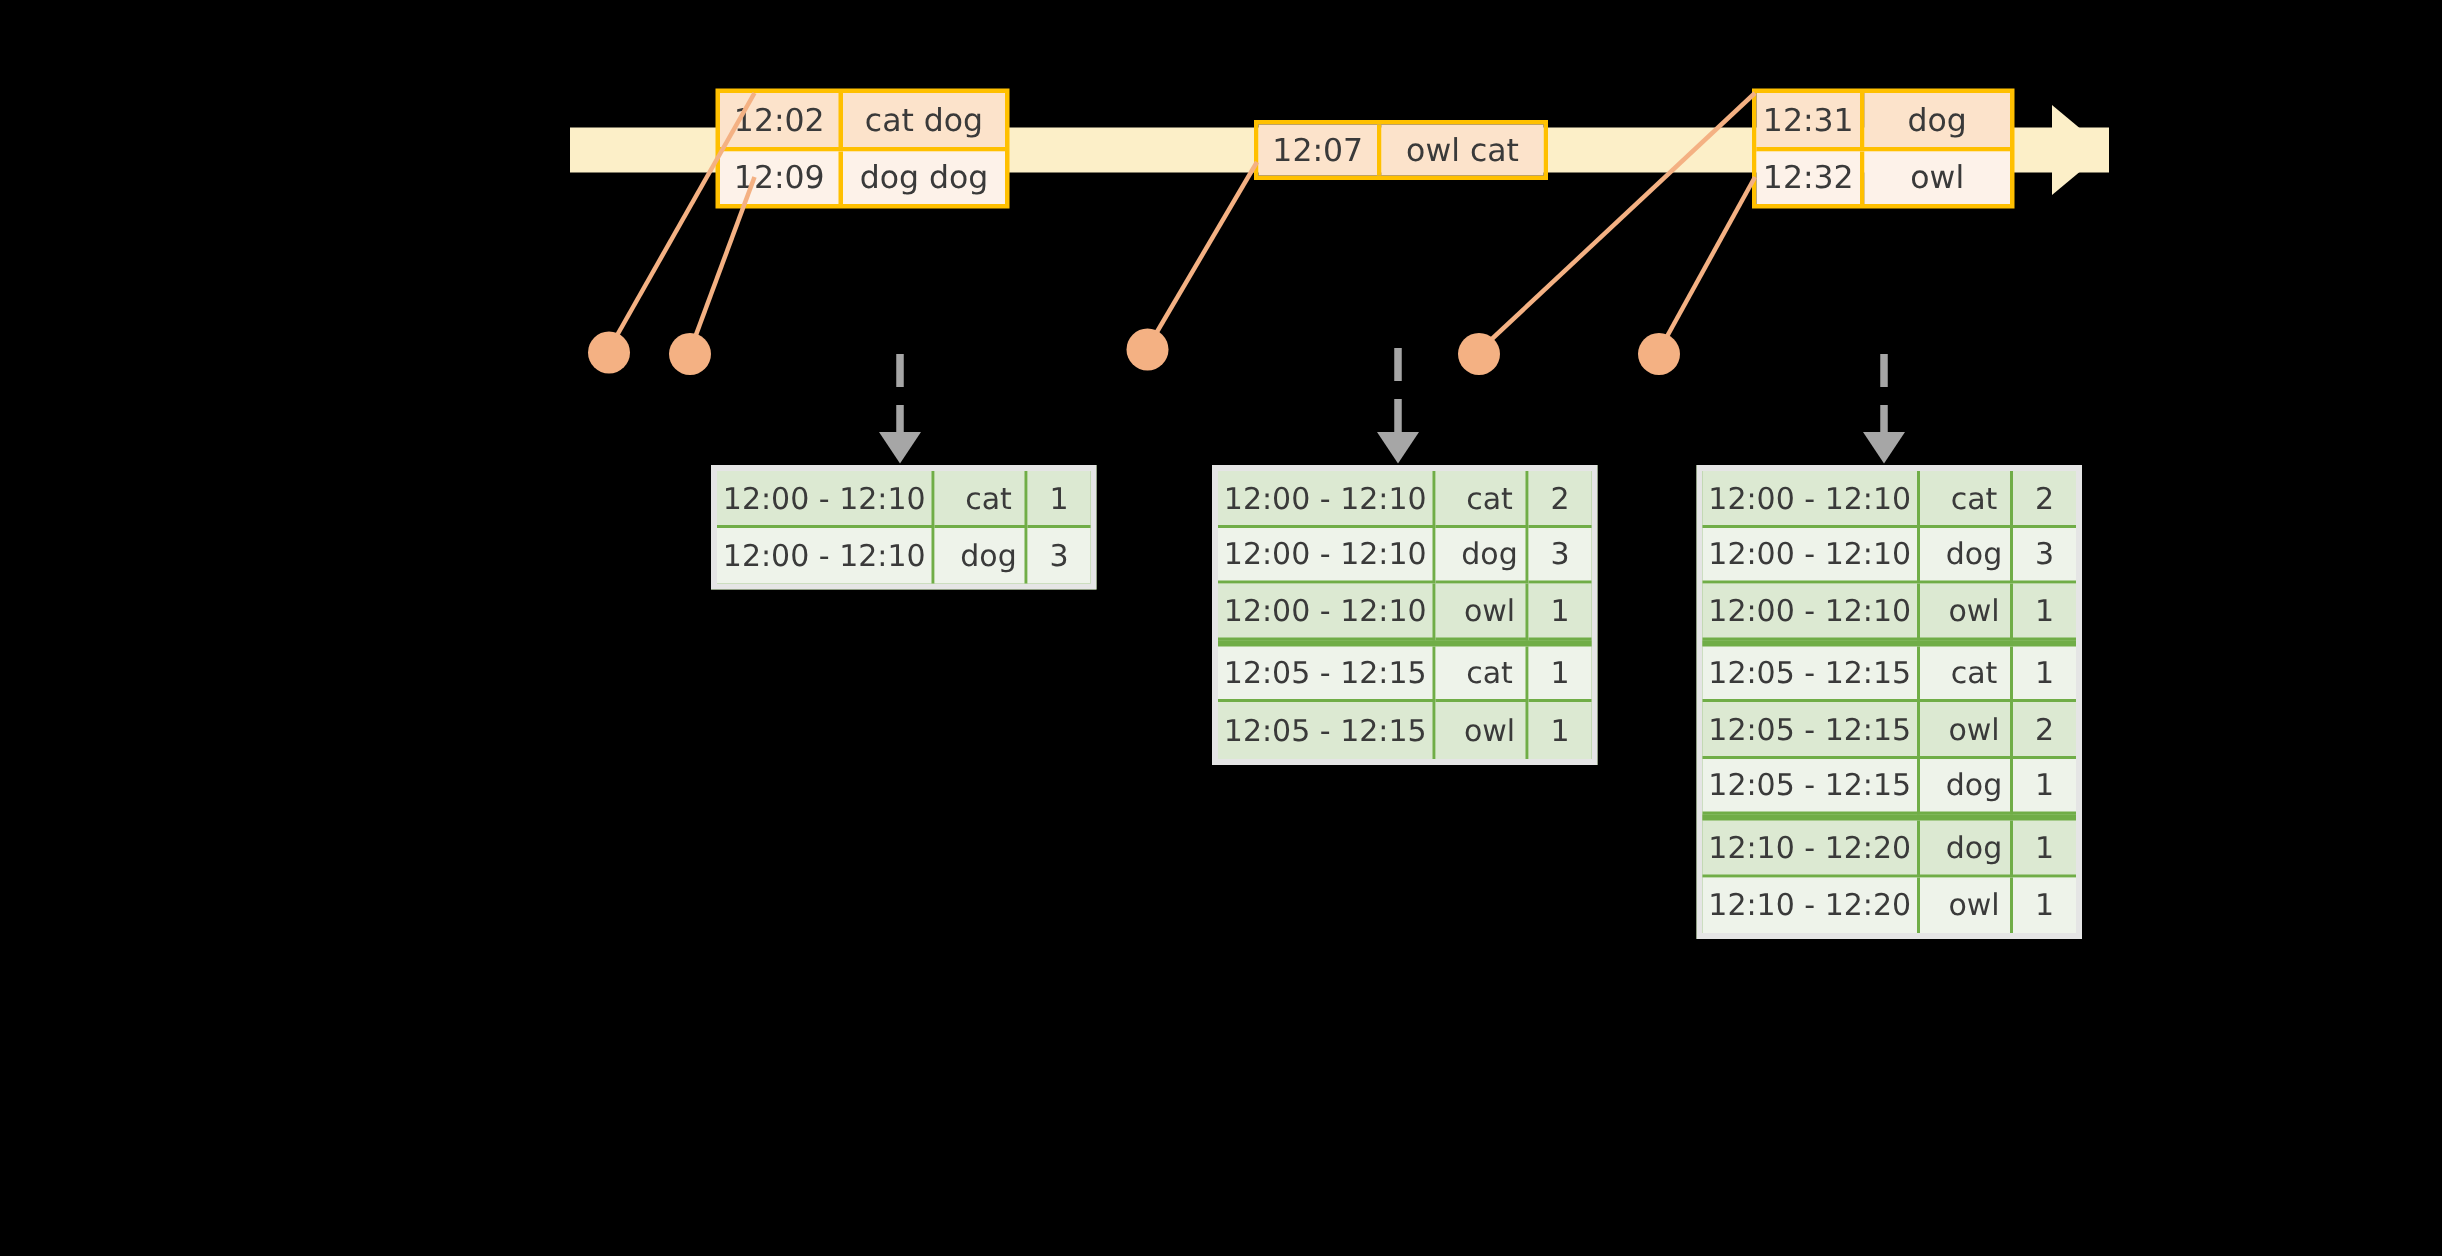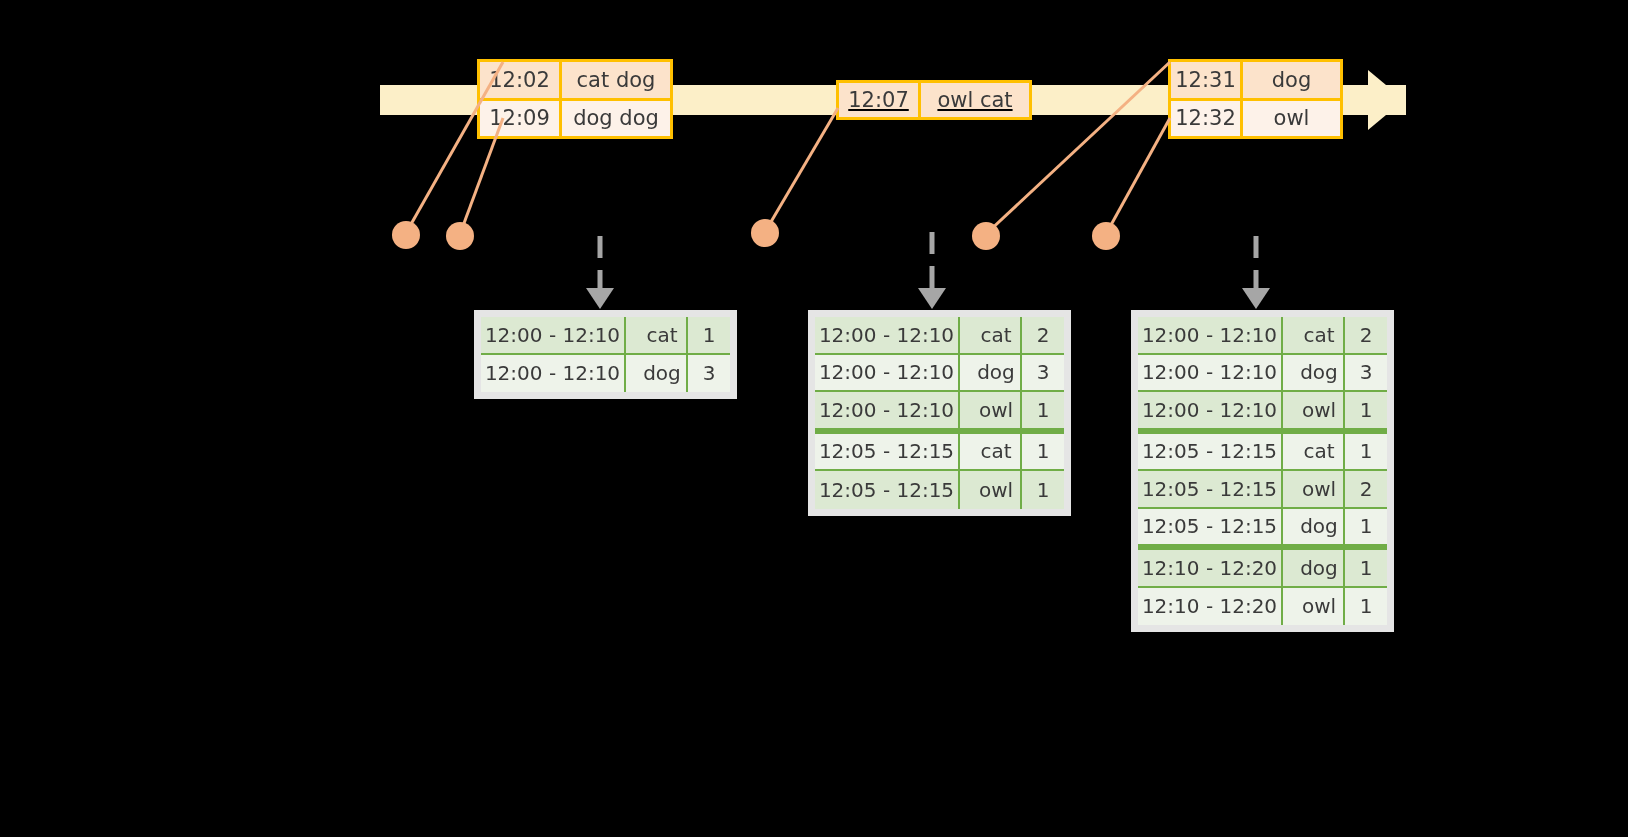--- a/index.html
+++ b/index.html
@@ -24,21 +24,21 @@
             white-space:nowrap;}
   .evt-cell.time{border-right:3px solid #FFC000;}
   .shade-a .evt-cell{background:#FCE3CB;}
   .shade-b .evt-cell{background:#FDF2E9;}
 
   
   .conn{position:absolute;left:0;top:0;width:1628px;height:837px;
         pointer-events:none;}
 
   
-  .rtable{position:absolute;border:7px solid #e5e5e5;box-sizing:border-box;
+  .rtable{position:absolute;border:4px solid #e5e5e5;box-sizing:border-box;
           display:flex;flex-direction:column;background:#70AD47;}
   .rrow{display:flex;height:37.5px;}
   .rrow.gsep{border-top:4px solid #70AD47;}
   .rcell{display:flex;align-items:center;justify-content:center;
          font-size:20px;color:#3a3a3a;box-sizing:border-box;
          border-right:2px solid #70AD47;border-bottom:2px solid #70AD47;
          white-space:nowrap;}
   .rcell:last-child{border-right:none;}
   .rrow:last-child .rcell{border-bottom:none;}
   .rrow.odd .rcell{background:#DCE9D2;}
@@ -59,21 +59,21 @@
     <div class="evt-row shade-a">
       <div class="evt-cell time" style="width:82px;">12:02</div>
       <div class="evt-cell" style="flex:1;">cat dog</div>
     </div>
     <div class="evt-row shade-b">
       <div class="evt-cell time" style="width:82px;">12:09</div>
       <div class="evt-cell" style="flex:1;">dog dog</div>
     </div>
   </div>
 
-  <div class="evt" style="left:836px;top:80px;width:196px;height:40px;text-decoration:underline;">
+  <div class="evt" style="left:836px;top:80px;width:196px;height:40px;">
     <div class="evt-row shade-a">
       <div class="evt-cell time" style="width:82px;">12:07</div>
       <div class="evt-cell" style="flex:1;">owl cat</div>
     </div>
   </div>
 
   <div class="evt" style="left:1168px;top:59px;width:175px;height:80px;">
     <div class="evt-row shade-a">
       <div class="evt-cell time" style="width:72px;">12:31</div>
       <div class="evt-cell" style="flex:1;">dog</div>

